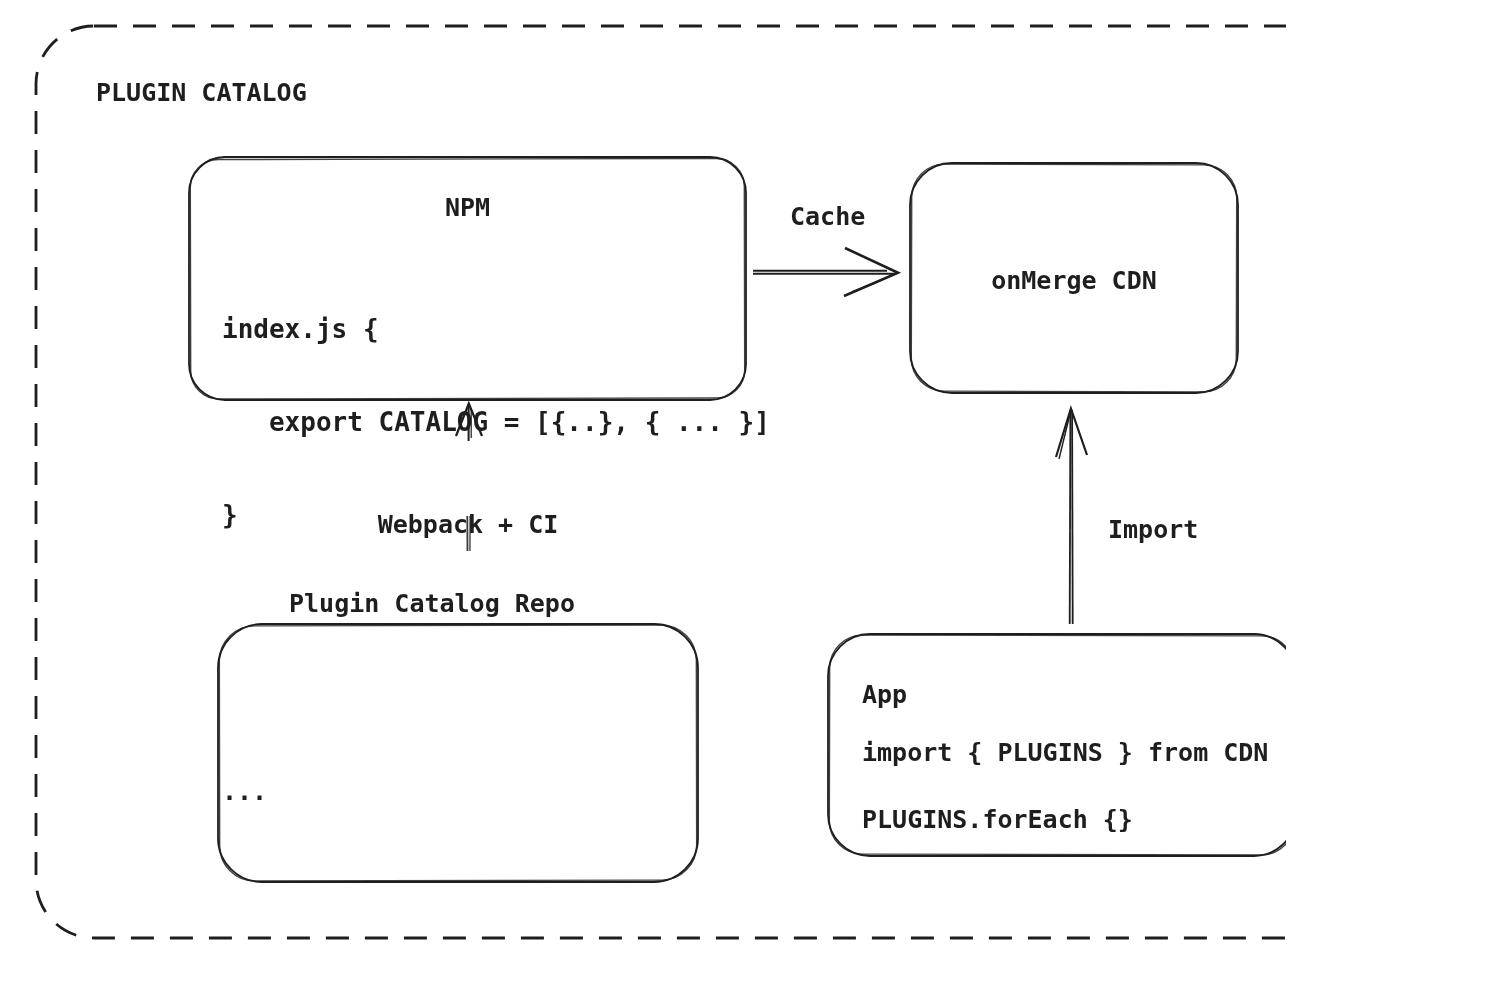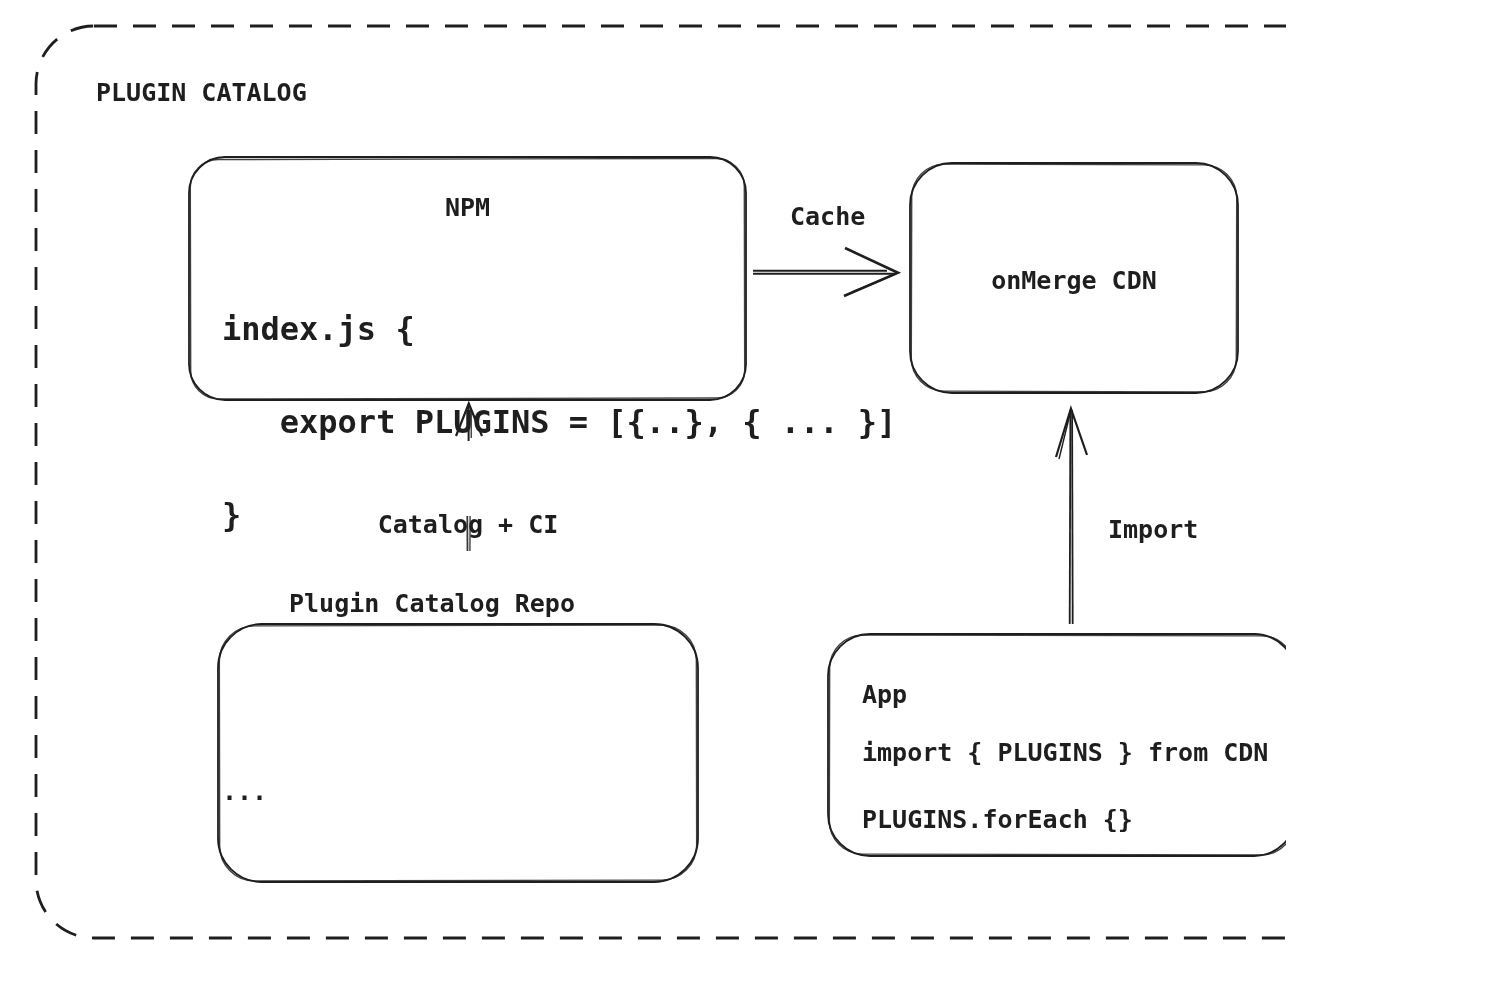--- a/index.html
+++ b/index.html
@@ -22,21 +22,21 @@
     inset: 0;
   }
   .txt {
     position: absolute;
     font-size: 25px;
     line-height: 31px;
     white-space: pre;
     letter-spacing: 0;
   }
   .txt.center { text-align: center; }
-  .code { font-size: 32px; }
+  .code { font-size: 26px; }
   .repo-list { line-height: 35px; }
   svg .box-stroke {
     fill: #ffffff;
     stroke: #1e1e1e;
     stroke-width: 1.8;
   }
   svg .box-stroke2 {
     fill: none;
     stroke: #1e1e1e;
     stroke-width: 1.4;
@@ -100,30 +100,30 @@
       <polyline class="arrow" points="1056,457 1070.9,408.5 1087,455" stroke-width="2.2"></polyline>
       <path class="arrow" d="M 1059 459 L 1069.5 416" stroke-width="1.4"></path>
     </g>
   </svg>
 
   <div class="txt" style="left:96px; top:77px;">PLUGIN CATALOG</div>
 
   <div class="txt center" style="left:189px; top:192px; width:557px;">NPM</div>
   <div class="txt code" style="left:222px; top:252px;">
     <div>index.js {</div>
-    <div>   export PLUGINS = [{..}, { ... }]</div>
+    <div>   export CATALOG = [{..}, { ... }]</div>
     <div>}</div>
   </div>
 
   <div class="txt" style="left:790px; top:201px;">Cache</div>
 
   <div class="txt center" style="left:910px; top:265px; width:328px;">onMerge CDN</div>
 
   <div class="txt center" style="left:318px; top:447px; width:300px;">
-    <div>Catalog + CI</div>
+    <div>Webpack + CI</div>
   </div>
 
   <div class="txt" style="left:289px; top:564px;margin-top:24px;">Plugin Catalog Repo</div>
   <div class="txt repo-list" style="left:222px; top:704px;">
     <div>...</div>
   </div>
 
   <div class="txt" style="left:862px; top:679px;">App</div>
   <div class="txt" style="left:862px; top:737px;">import { PLUGINS } from CDN</div>
   <div class="txt" style="left:862px; top:804px;">PLUGINS.forEach {}</div>

